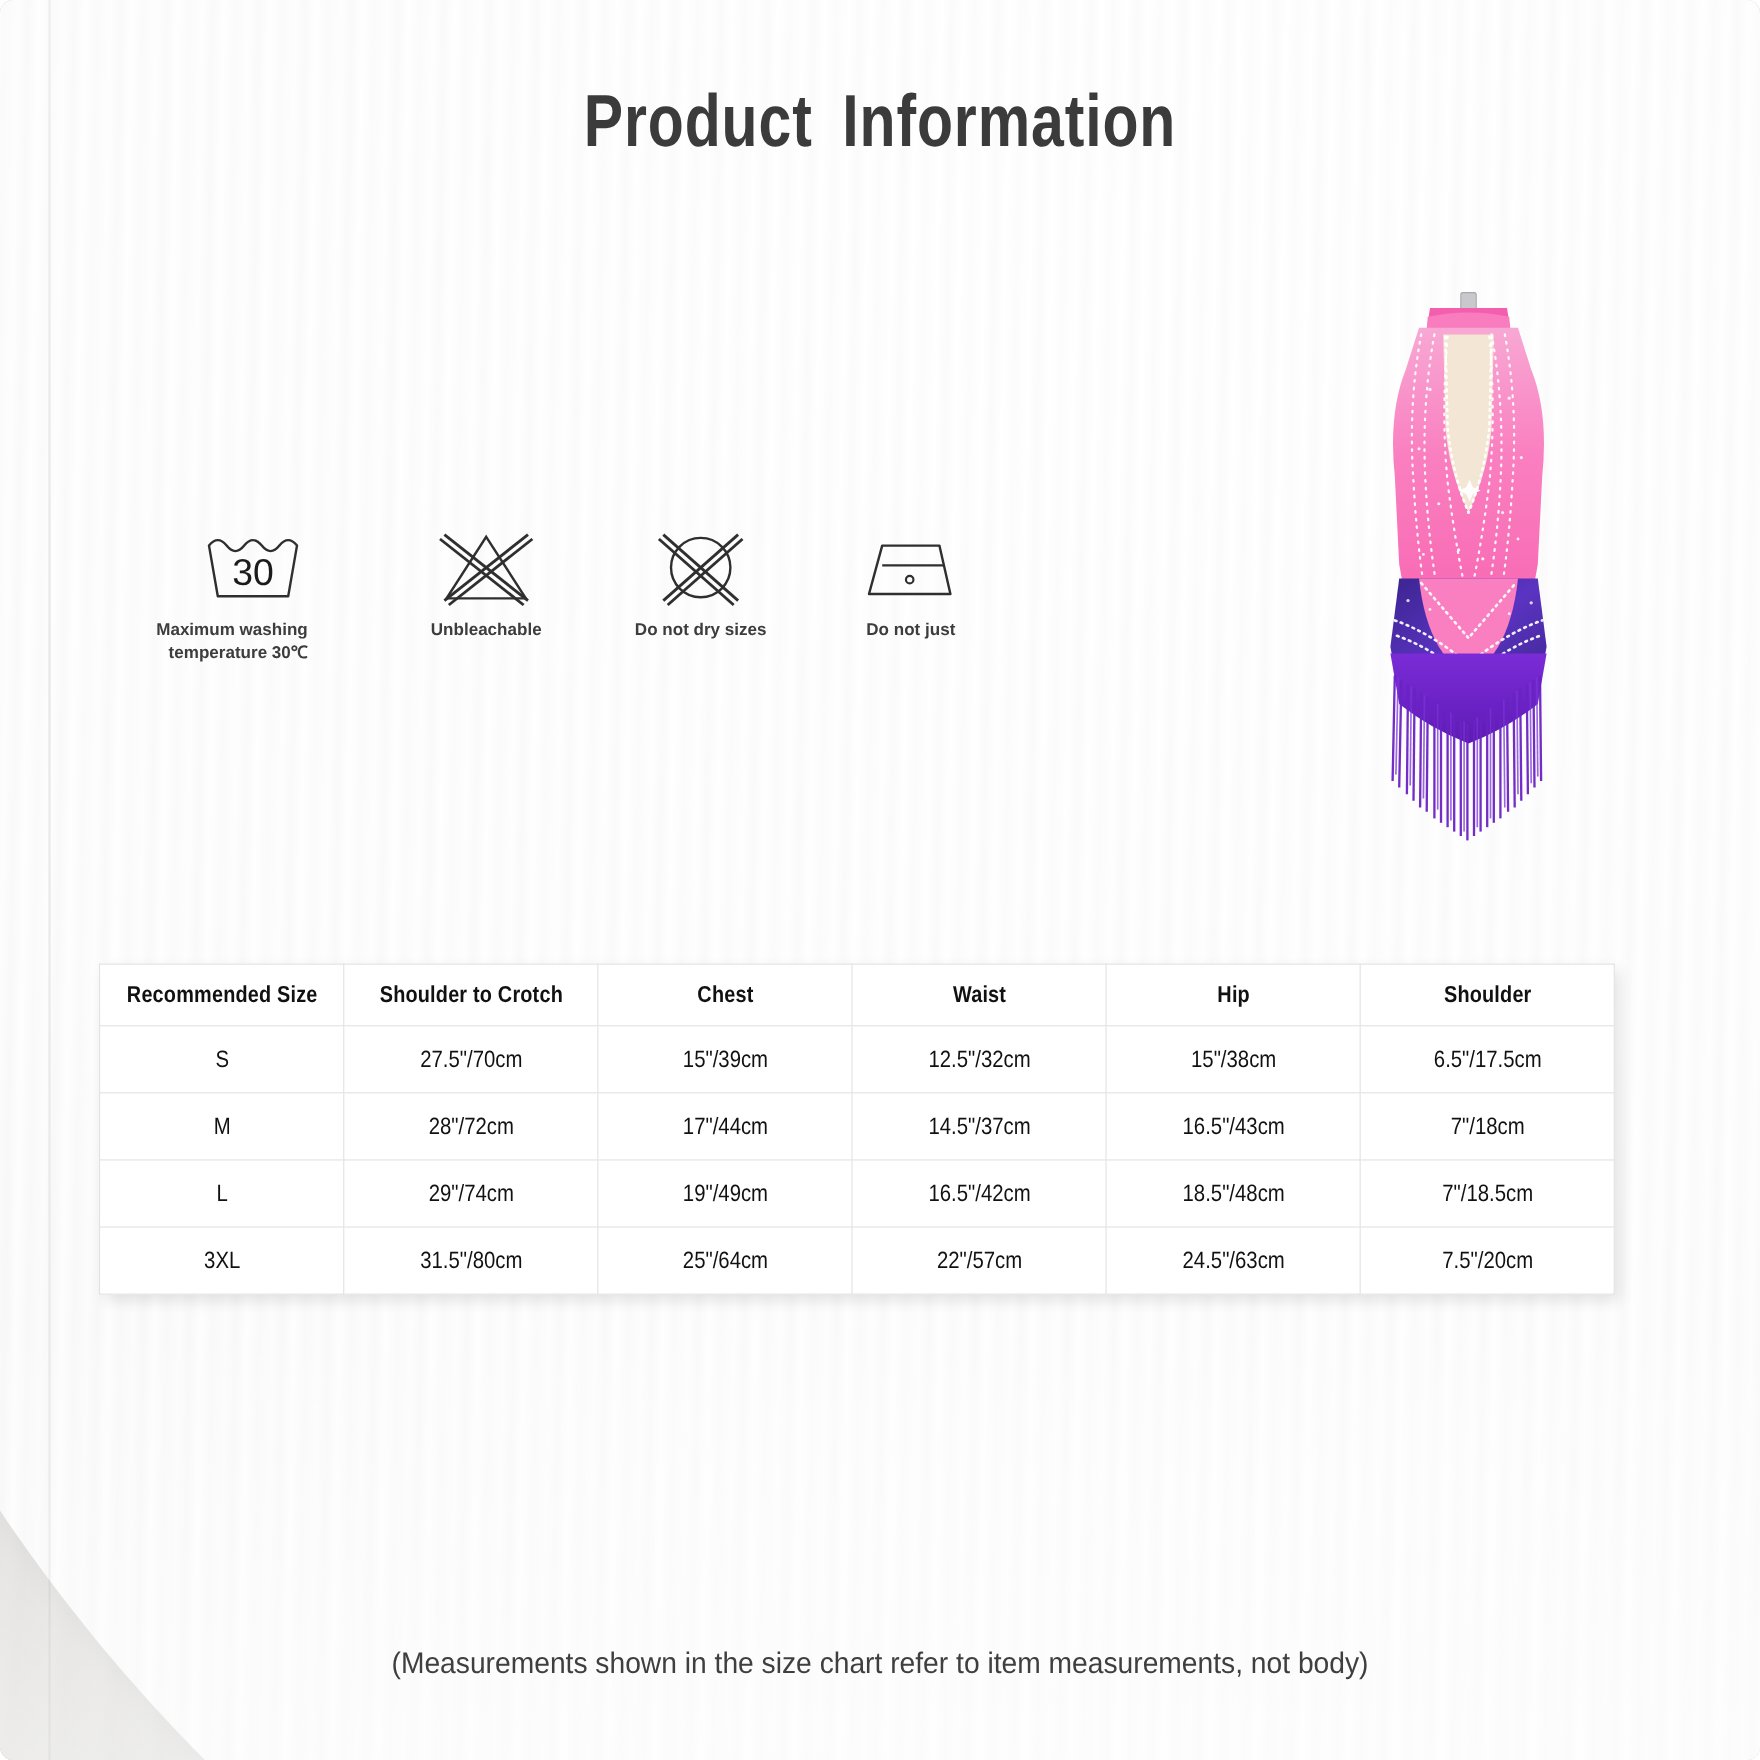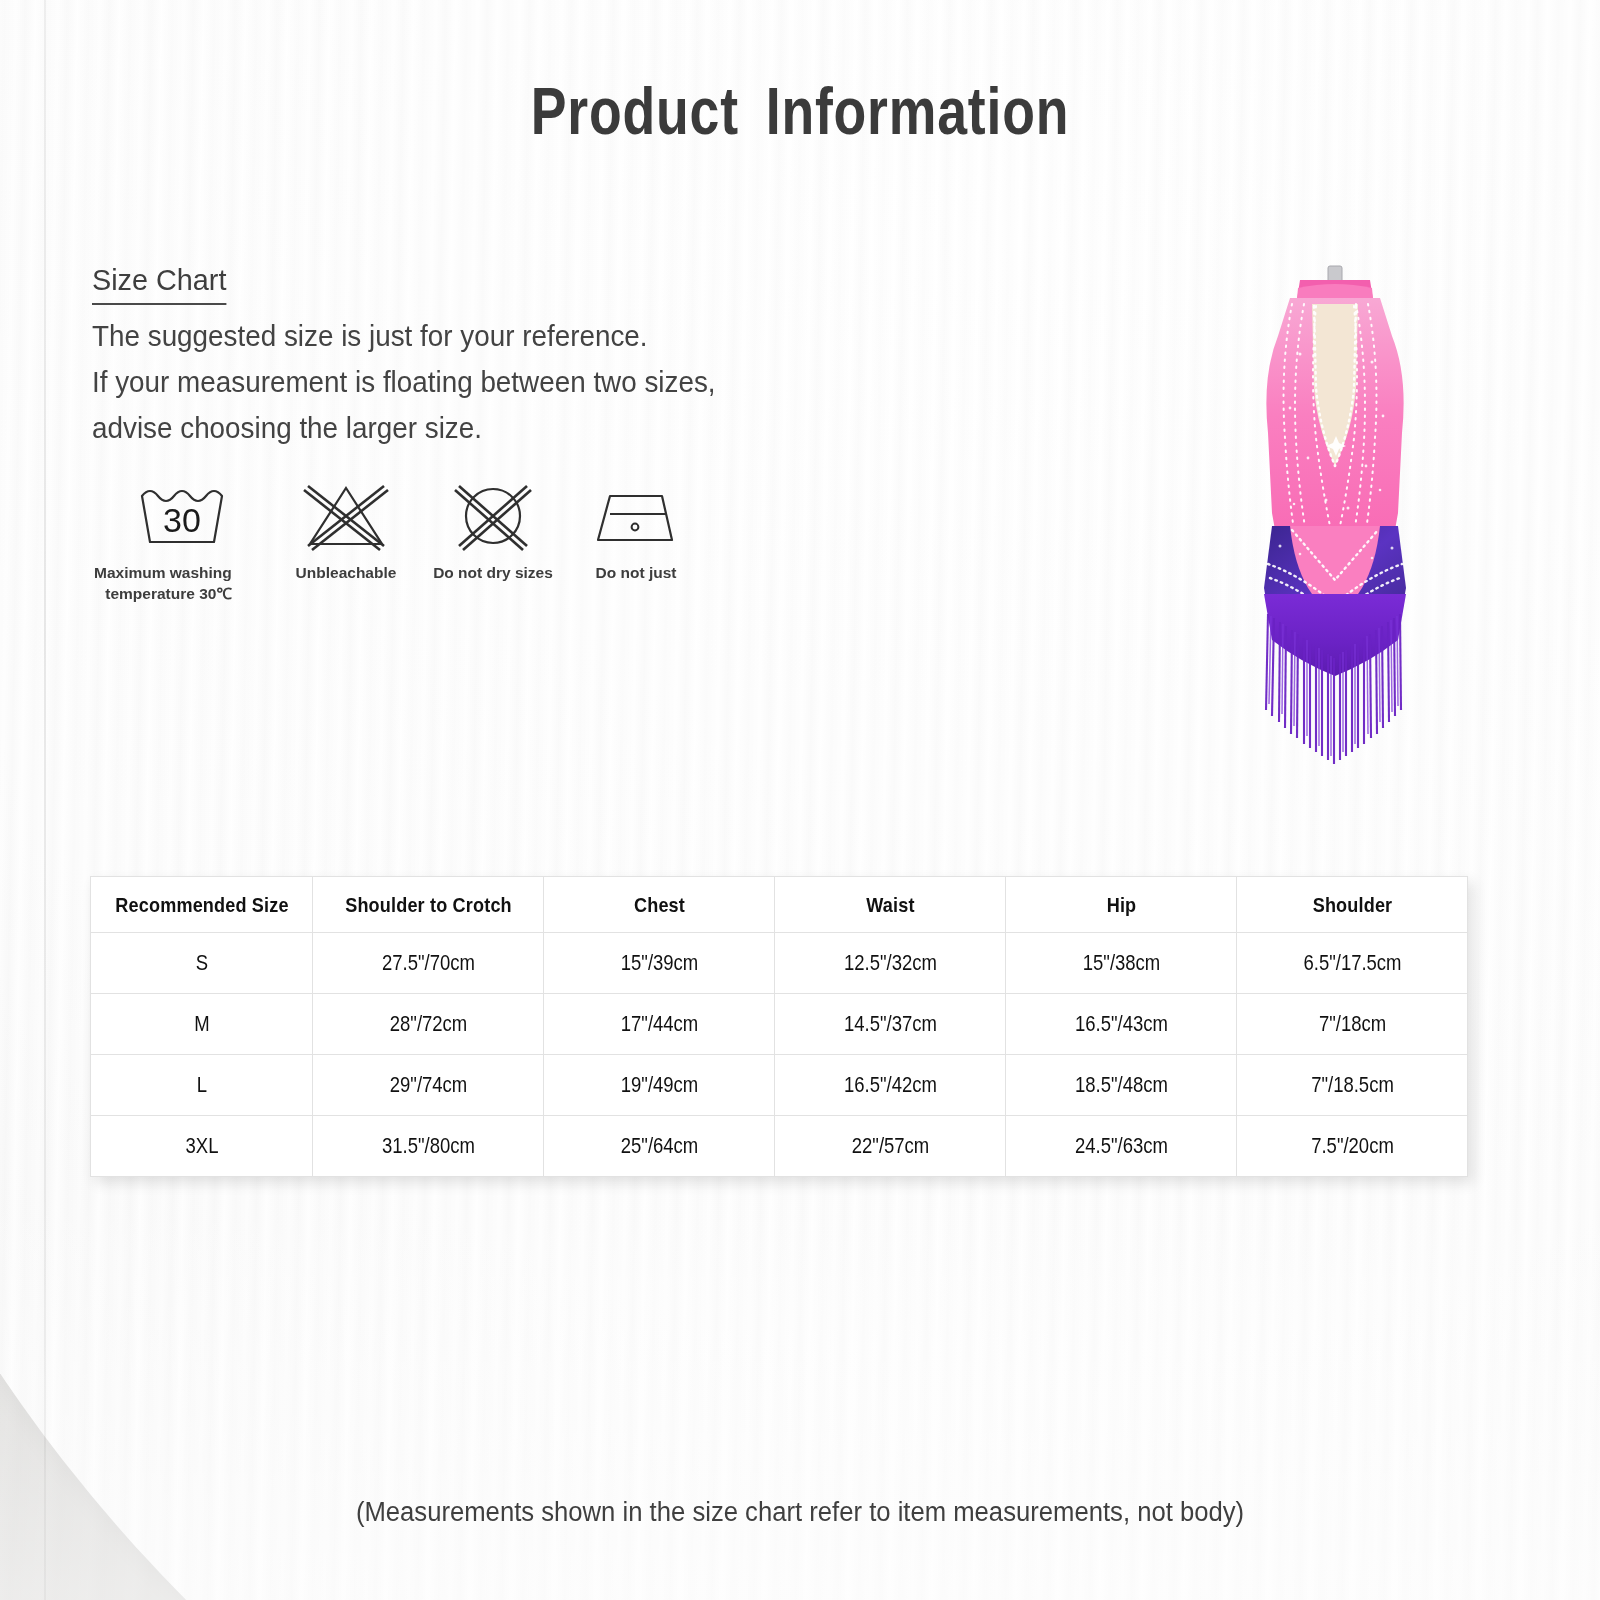--- a/index.html
+++ b/index.html
@@ -10,20 +10,21 @@
     overflow: hidden;
     font-family: "Liberation Sans", sans-serif;
   }
 
   #page {
     position: relative;
     width: 1600px;
     height: 1600px;
     background: #f9a8d4;
     overflow: hidden;
+    border-radius: 12px;
   }
 
   
   .bg-base {
     position: absolute;
     inset: 0;
     background:
       linear-gradient(100deg, #d9d8d6 0%, #d6d5d3 35%, #cfcecc 58%, #d4d3d1 75%, #dbdad8 100%);
   }
   .bg-base-stripes {
@@ -121,21 +122,21 @@
   }
 
   
   .care-row {
     position: absolute;
     left: 92px;
     top: 478px;
     display: flex;
     align-items: flex-start;
   }
-  .care-item { display: flex; flex-direction: column; align-items: center; }
+  .care-item { display: flex; flex-direction: column; align-items: center; margin-left: 48px; }
   .care-glyph { height: 76px; display: flex; align-items: center; justify-content: center; }
   .care-label {
     margin-top: 8px;
     font-size: 15.5px;
     font-weight: 700;
     line-height: 21px;
     color: #3d3d3d;
     text-align: right;
     white-space: pre-line;
   }
@@ -205,26 +206,20 @@
 
   <div class="bg-base"></div>
   <div class="bg-base-stripes"></div>
   <div class="bg-curtain"></div>
   <div class="bg-curtain-stripes"></div>
   <div class="bg-bottom-fade"></div>
   <div class="bg-left-line"></div>
 
   <div class="title">Product  Information</div>
 
-  <div class="copy">
-    <div class="heading">Size Chart</div>
-    <div class="line">The suggested size is just for your reference.</div>
-    <div class="line">If your measurement is floating between two sizes,</div>
-    <div class="line">advise choosing the larger size.</div>
-  </div>
 
   <div class="care-row">
 
     <div class="care-item wash">
       <div class="care-glyph">
         <svg width="96" height="72" viewBox="0 0 96 72">
           <path d="M8 16 Q16 6 24 16 Q32 26 40 16 Q48 6 56 16 Q64 26 72 16 Q80 6 88 16
                    L80 62 L16 62 Z" fill="none" stroke="#2f2f2f" stroke-width="2.2" stroke-linejoin="round"></path>
           <text x="48" y="52" text-anchor="middle" font-family="Liberation Sans, sans-serif" font-size="34" fill="#1b1b1b">30</text>
         </svg>

